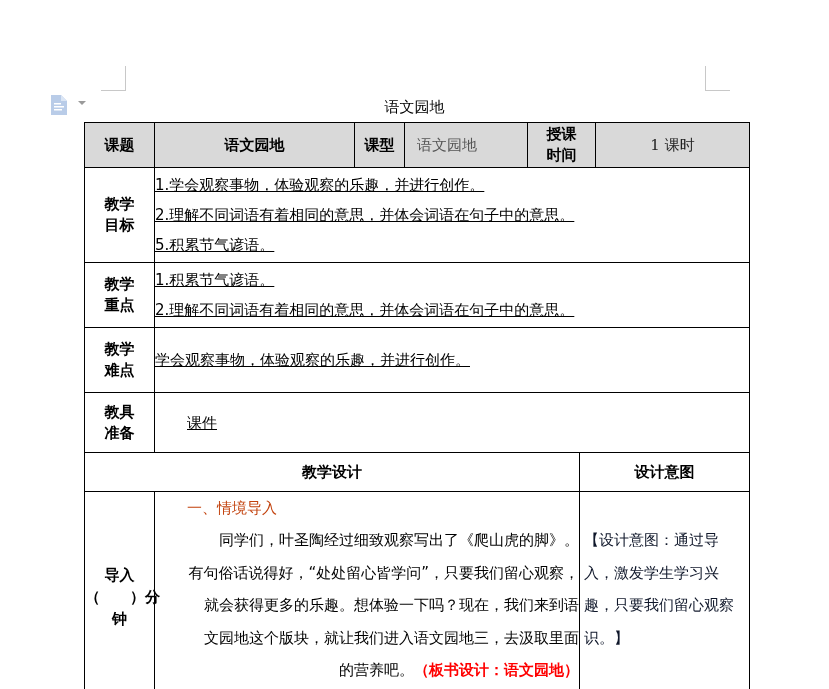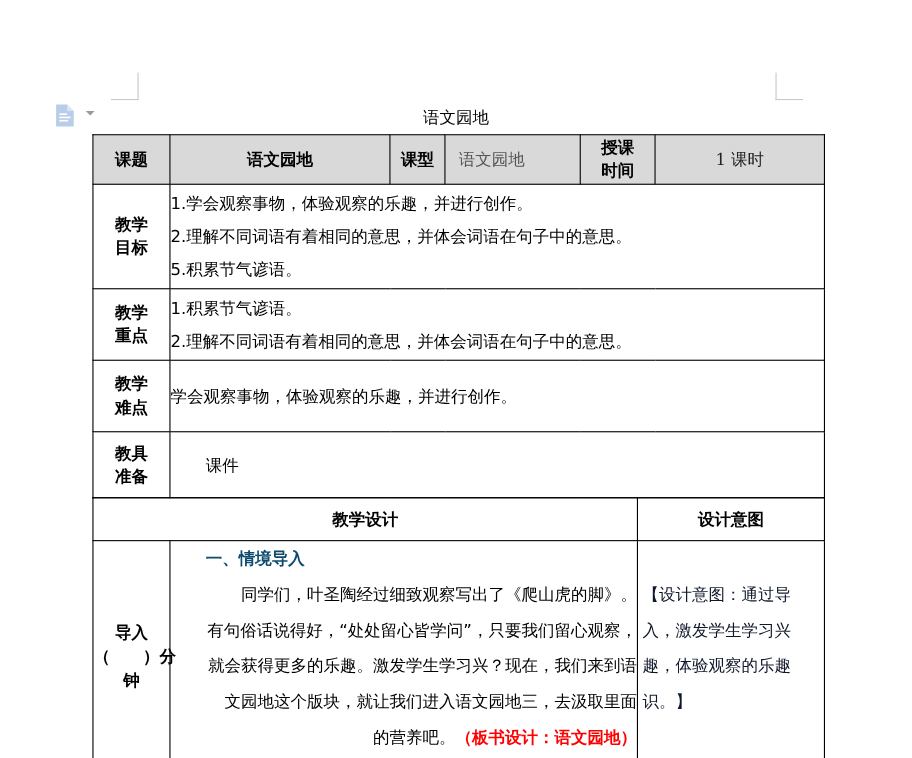--- a/index.html
+++ b/index.html
@@ -13,24 +13,24 @@
                border-left:4px solid transparent; border-right:4px solid transparent; border-top:4px solid #9a9a9a; }
   .doc-title { position:absolute; left:0; width:829px; top:98px; text-align:center; font-size:15px; }
 
   table.lesson { position:absolute; left:84px; top:122px; border-collapse:collapse; table-layout:fixed; width:665px; }
   table.lesson td { border:1.5px solid #000; padding:0; vertical-align:middle; font-size:15px; }
   .gray { background:#d9d9d9; }
   .lbl { font-weight:bold; text-align:center; line-height:21px; }
   .center { text-align:center; }
   .serif-gray { font-family:"DejaVu Serif", "Liberation Serif", serif; color:#555; font-size:17px; }
   .serif-dark { font-family:"DejaVu Serif", "Liberation Serif", serif; color:#222; font-size:17px; }
-  .lines { padding-left:0; }
+  .lines { padding-left:0;text-decoration:underline; }
   .lines div { line-height:30px; white-space:nowrap; }
   .indent { padding-left:32px !important; }
-  .section-head { color:#0c4a6e; font-weight:bold; padding-left:32px; line-height:32px; }
+  .section-head { color:#c2410c; font-weight:normal; padding-left:32px; line-height:32px; }
   .para { line-height:32.5px;text-align:right; }
   .para .first { padding-left:32px; }
   .red { color:#ff0000;font-weight:bold; }
   .green { color:#0f172a; line-height:32.5px; padding-left:4px; }
 </style>
 </head>
 <body>
 
 <div class="corner tl"></div>
 <div class="corner tr"></div>
@@ -129,26 +129,26 @@
     <td class="lbl" style="line-height:22px">
       <div>导入</div>
       <div style="white-space:nowrap">（　　）分</div>
       <div>钟</div>
     </td>
     <td style="vertical-align:top">
       <div class="section-head">一、情境导入</div>
       <div class="para">
         <div class="first">同学们，叶圣陶经过细致观察写出了《爬山虎的脚》。</div>
         <div>有句俗话说得好，“处处留心皆学问”，只要我们留心观察，</div>
-        <div>就会获得更多的乐趣。激发学生学习兴？现在，我们来到语</div>
+        <div>就会获得更多的乐趣。想体验一下吗？现在，我们来到语</div>
         <div>文园地这个版块，就让我们进入语文园地三，去汲取里面</div>
         <div><span>的营养吧。</span><span class="red">（板书设计：语文园地）</span></div>
       </div>
     </td>
     <td style="vertical-align:top; padding-top:32px">
       <div class="green">【设计意图：通过导</div>
       <div class="green">入，激发学生学习兴</div>
-      <div class="green">趣，体验观察的乐趣</div>
+      <div class="green">趣，只要我们留心观察</div>
       <div class="green">识。】</div>
     </td>
   </tr>
 </tbody>
   </table>
 
 </body></html>

